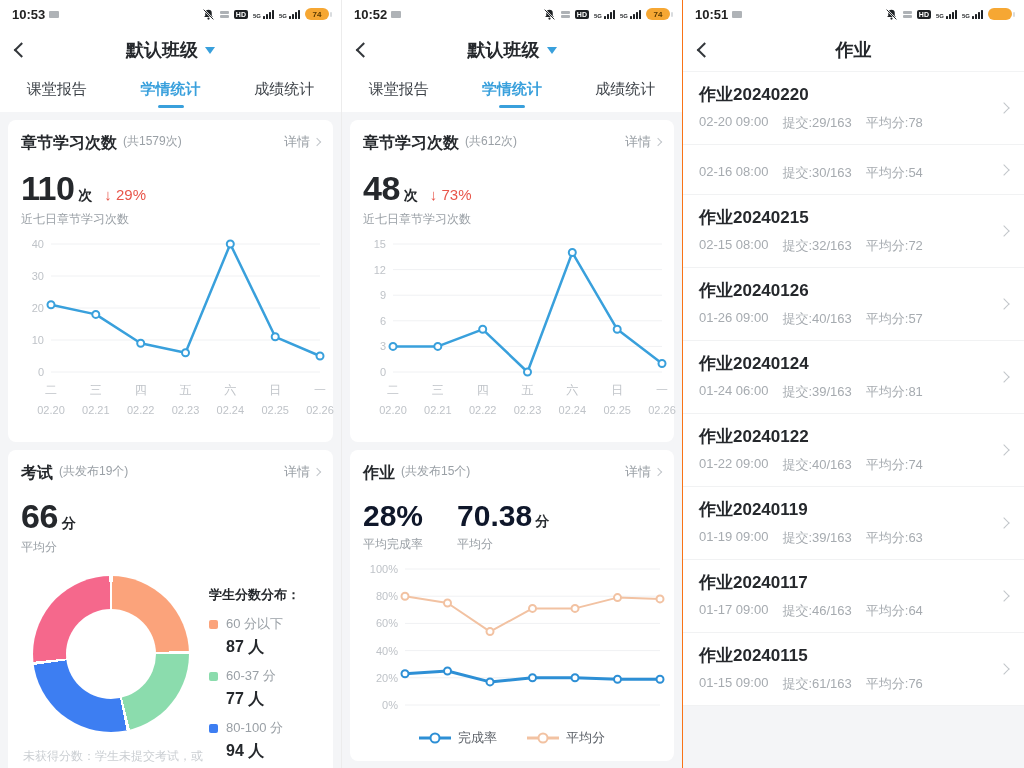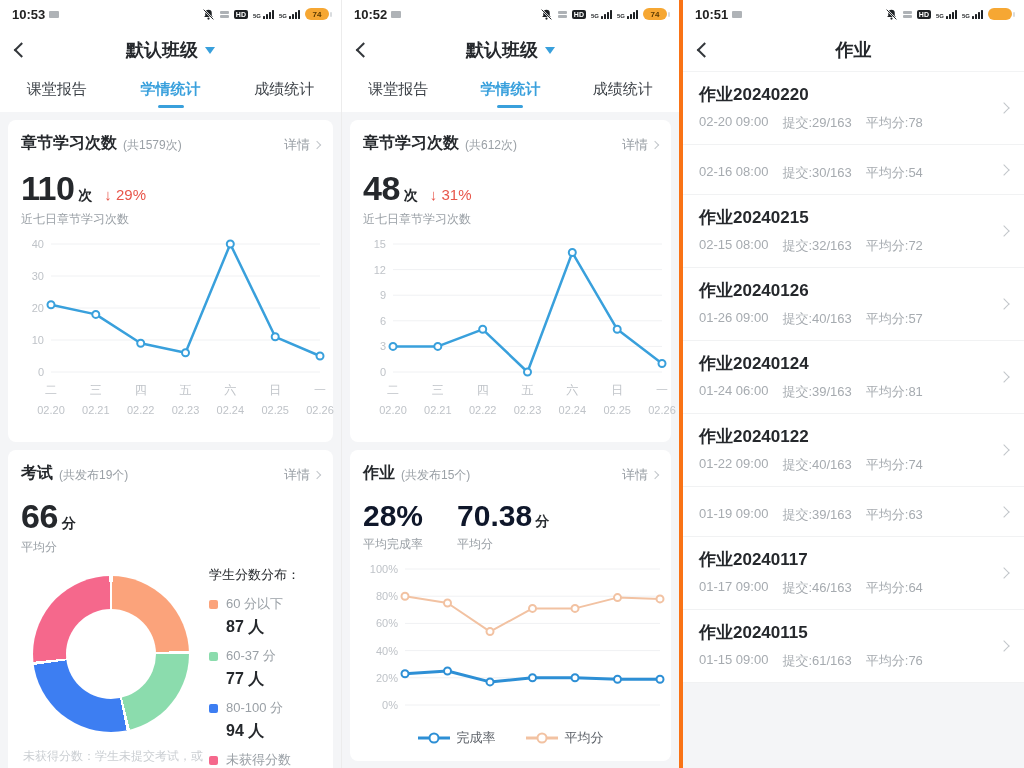--- a/index.html
+++ b/index.html
@@ -1,20 +1,20 @@
 <!DOCTYPE html>
 <html><head>
 <meta charset="utf-8">
 <style>
   *{margin:0;padding:0;box-sizing:border-box;}
   html,body{width:1024px;height:768px;overflow:hidden;}
   body{font-family:"Liberation Sans","DejaVu Sans",sans-serif;background:#fff;color:#2B2F33;}
   .app{display:flex;width:1024px;height:768px;}
   .phone{width:341px;height:768px;background:#F4F5F7;overflow:hidden;position:relative;}
-  .phone.mid{width:342px;border-left:1px solid #ECECEC;border-right:4px solid #f97316;}
+  .phone.mid{width:342px;border-left:1px solid #ECECEC;border-right:1px solid #f97316;}
 
   
   .statusbar{height:28px;background:#fff;display:flex;align-items:center;justify-content:space-between;padding:0 12px;}
   .s-time{font-size:13px;font-weight:700;color:#222;display:flex;align-items:center;gap:4px;}
   .s-mini{width:10px;height:7px;background:#9BA0A5;border-radius:1px;opacity:.8;}
   .s-right{display:flex;align-items:center;gap:5px;justify-content:space-between;}
   .nsp{display:flex;flex-direction:column;gap:1px;}
   .nsp i{width:9px;height:3px;background:#AEB2B6;display:block;border-radius:1px;}
   .hd{background:#1E2124;color:#fff;font-size:7px;font-weight:700;border-radius:2px;padding:1px 2px;line-height:1;}
   .sigwrap{display:flex;align-items:flex-end;gap:1px;}
@@ -32,40 +32,40 @@
 
   
   .tabbar{height:40px;background:#fff;display:flex;}
   .tab{flex:1;text-align:center;font-size:15px;color:#3A3F45;position:relative;line-height:34px;cursor:pointer;}
   .tab.active{color:#39A0DC;font-weight:600;}
   .tab.active::after{content:"";position:absolute;left:50%;transform:translateX(-50%);bottom:4px;width:26px;height:3px;border-radius:2px;background:#39A0DC;}
 
   
   .content{padding:8px;display:flex;flex-direction:column;gap:8px;}
   .card{background:#fff;border-radius:8px;padding:13px 13px 8px;}
-  .card-head{display:flex;align-items:flex-end;}
+  .card-head{display:flex;align-items:flex-start;}
   .card-title{font-size:16px;font-weight:700;color:#25282C;}
   .card-total{font-size:12px;color:#9AA0A6;margin-left:6px;flex:1;}
   .detail{font-size:13px;color:#9AA0A6;display:flex;align-items:center;gap:4px;cursor:pointer;}
   .chev{display:inline-block;width:6px;height:6px;border-top:1.5px solid #C2C6CA;border-right:1.5px solid #C2C6CA;transform:rotate(45deg);}
   .stat-row{display:flex;align-items:baseline;margin-top:15px;}
   .big-num{font-size:34px;font-weight:600;color:#25282C;letter-spacing:-.5px;}
   .unit{font-size:14px;color:#25282C;margin-left:4px;font-weight:600;}
   .trend{font-size:15px;color:#E8554A;margin-left:12px;}
   .sub{font-size:12px;color:#9AA0A6;margin-top:3px;}
   .chart{margin-top:4px;}
 
   
   .donut-row{display:flex;margin-top:4px;}
   .donut-wrap{width:188px;padding-top:16px;}
   .donut{width:156px;height:156px;border-radius:50%;position:relative;margin-left:12px;}
   .donut::after{content:"";position:absolute;inset:33px;background:#fff;border-radius:50%;}
   .note{font-size:12px;color:#CBCFD3;line-height:1.7;margin:14px 0 0 2px;}
   .legend-col{flex:1;padding-top:6px;}
-  .legend-title{font-size:13px;font-weight:400;color:#25282C;margin-bottom:11px;}
+  .legend-title{font-size:13px;font-weight:700;color:#25282C;margin-bottom:11px;margin-top:20px;}
   .lg-item{margin-bottom:9px;}
   .lg-top{display:flex;align-items:center;gap:8px;}
   .lg-dot{width:9px;height:9px;border-radius:2px;flex:none;}
   .lg-label{font-size:13px;color:#9AA0A6;}
   .lg-count{font-size:16px;font-weight:700;color:#25282C;margin:4px 0 0 17px;}
 
   
   .hw-stats{display:flex;gap:34px;margin-top:15px;}
   .hw-stat .v{font-size:30px;font-weight:600;color:#0f172a;}
   .hw-stat .vu{font-size:14px;font-weight:600;margin-left:3px;}
@@ -293,21 +293,21 @@
           <span class="card-title">章节学习次数</span>
           <span class="card-total">(共612次)</span>
           <span class="detail">
               <span>详情</span>
               <span class="chev"></span>
             </span>
         </div>
         <div class="stat-row">
           <span class="big-num">48</span>
           <span class="unit">次</span>
-          <span class="trend"><span>↓</span> <span>31%</span></span>
+          <span class="trend"><span>↓</span> <span>73%</span></span>
         </div>
         <div class="sub">近七日章节学习次数</div>
         <div class="chart" id="chart-p2-study"><svg width="313" height="198" viewBox="0 0 313 198">
               <line x1="30" x2="299" y1="140" y2="140" stroke="#F0F1F3" stroke-width="1"></line>
               <text x="23" y="144" text-anchor="end" font-size="11" fill="#BFC3C8">0</text>
               <line x1="30" x2="299" y1="114.4" y2="114.4" stroke="#F0F1F3" stroke-width="1"></line>
               <text x="23" y="118.4" text-anchor="end" font-size="11" fill="#BFC3C8">3</text>
               <line x1="30" x2="299" y1="88.8" y2="88.8" stroke="#F0F1F3" stroke-width="1"></line>
               <text x="23" y="92.8" text-anchor="end" font-size="11" fill="#BFC3C8">6</text>
               <line x1="30" x2="299" y1="63.2" y2="63.2" stroke="#F0F1F3" stroke-width="1"></line>
@@ -496,20 +496,21 @@
         <div class="item">
           <div class="item-name">作业20240122</div>
     <div class="item-meta">
             <span>01-22 09:00</span>
             <span>提交:40/163</span>
             <span>平均分:74</span>
           </div>
     <span class="item-chev"></span>
         </div>
         <div class="item">
+          <div class="item-name">作业20240119</div>
     <div class="item-meta">
             <span>01-19 09:00</span>
             <span>提交:39/163</span>
             <span>平均分:63</span>
           </div>
     <span class="item-chev"></span>
         </div>
         <div class="item">
           <div class="item-name">作业20240117</div>
     <div class="item-meta">

